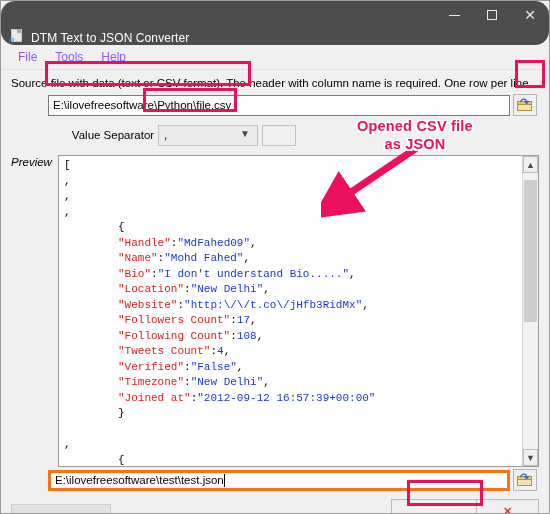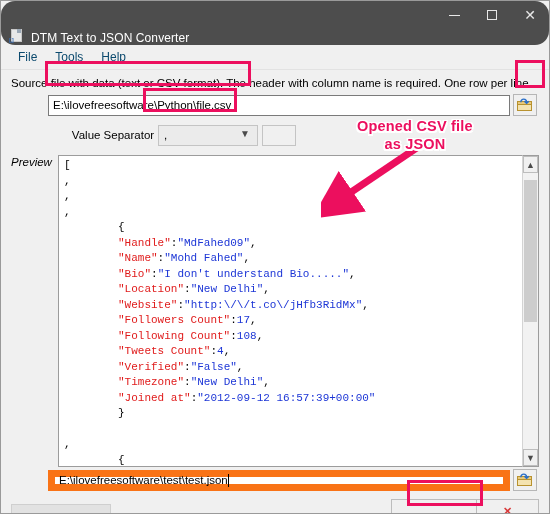--- a/index.html
+++ b/index.html
@@ -74,21 +74,21 @@
   .menubar {
     height: 24px;
     background: #f0f0f0;
     display: flex;
     align-items: center;
     padding-left: 8px;
     border-bottom: 1px solid #e2e2e2;
   }
   .menu-item {
     font-size: 12px;
-    color: #0c4a6e;
+    color: #8b5cf6;
     padding: 3px 9px;
   }
 
   
   .body { position: relative; padding: 0; }
 
   .hint {
     font-size: 11.5px;
     color: #000;
     padding: 7px 16px 4px 10px;
@@ -205,21 +205,21 @@
   .vscroll .btn.bot { position: absolute; bottom: 0; left: 0; }
   .vscroll .thumb {
     position: absolute; left: 1px; top: 24px;
     width: 13px; height: 142px;
     background: #cdcdcd;
   }
 
   
   .out-label { font-size: 11.5px; color: #000; padding: 9px 0 4px 10px; }
   .out-row { padding: 0 10px; height: 26px; position: relative; }
-  .out-field { margin-left: 37px; width: 462px; border: 7px solid #f97316; position: relative; }
+  .out-field { margin-left: 37px; width: 462px; border: 3px solid #f97316; position: relative; }
   .caret { display:inline-block; width: 1px; height: 13px; background: #000; margin-left: 0px; }
 
   .fmt-row { padding: 6px 10px 0 10px; height: 30px; position: relative; align-items: center; }
   .combo.disabled { background: #e2e2e2; color: #9a9a9a; border-color: #cfcfcf; }
 
   .btns { position: absolute; right: 10px; top: 6px; display: flex; }
   .btn {
     height: 24px;
     background: #f0f0f0;
     border: 1px solid #bdbdbd;

